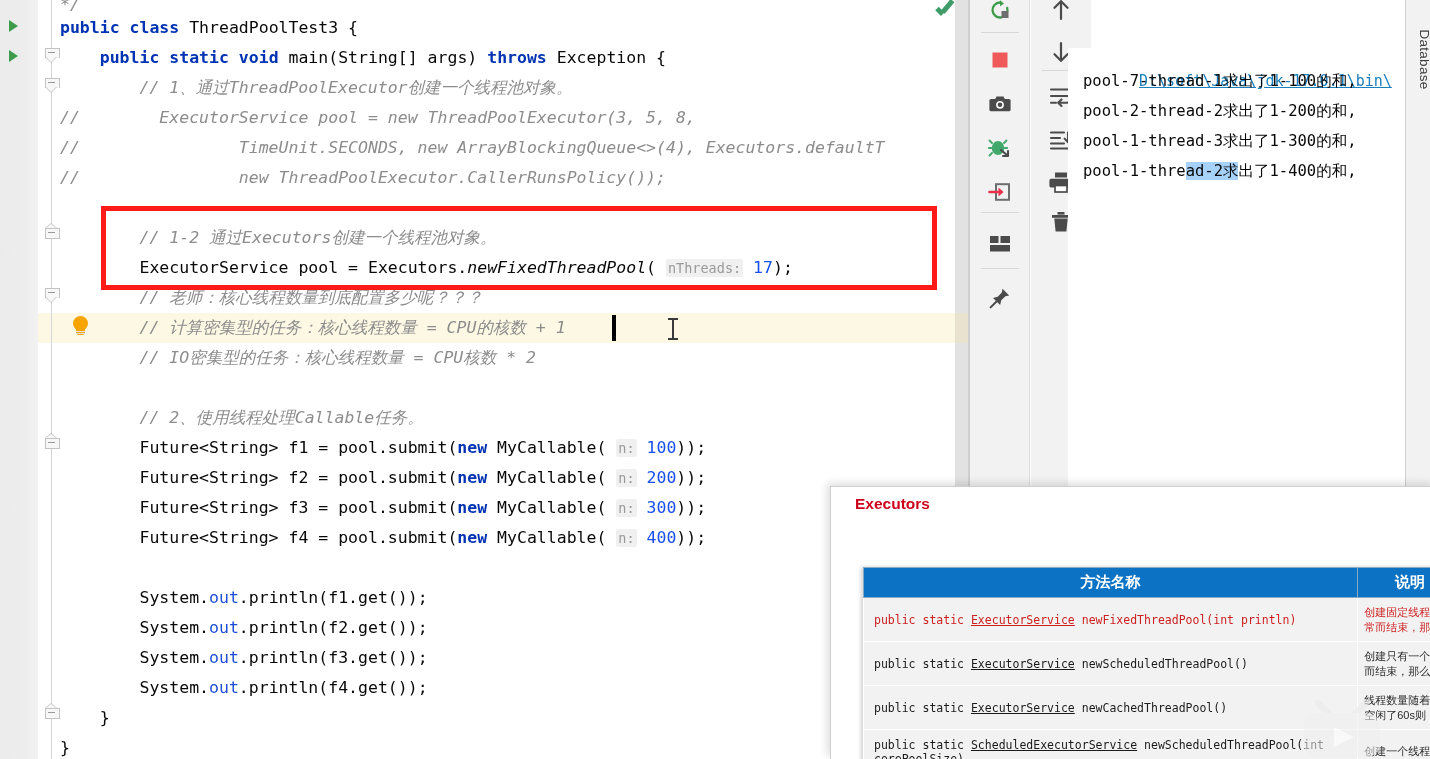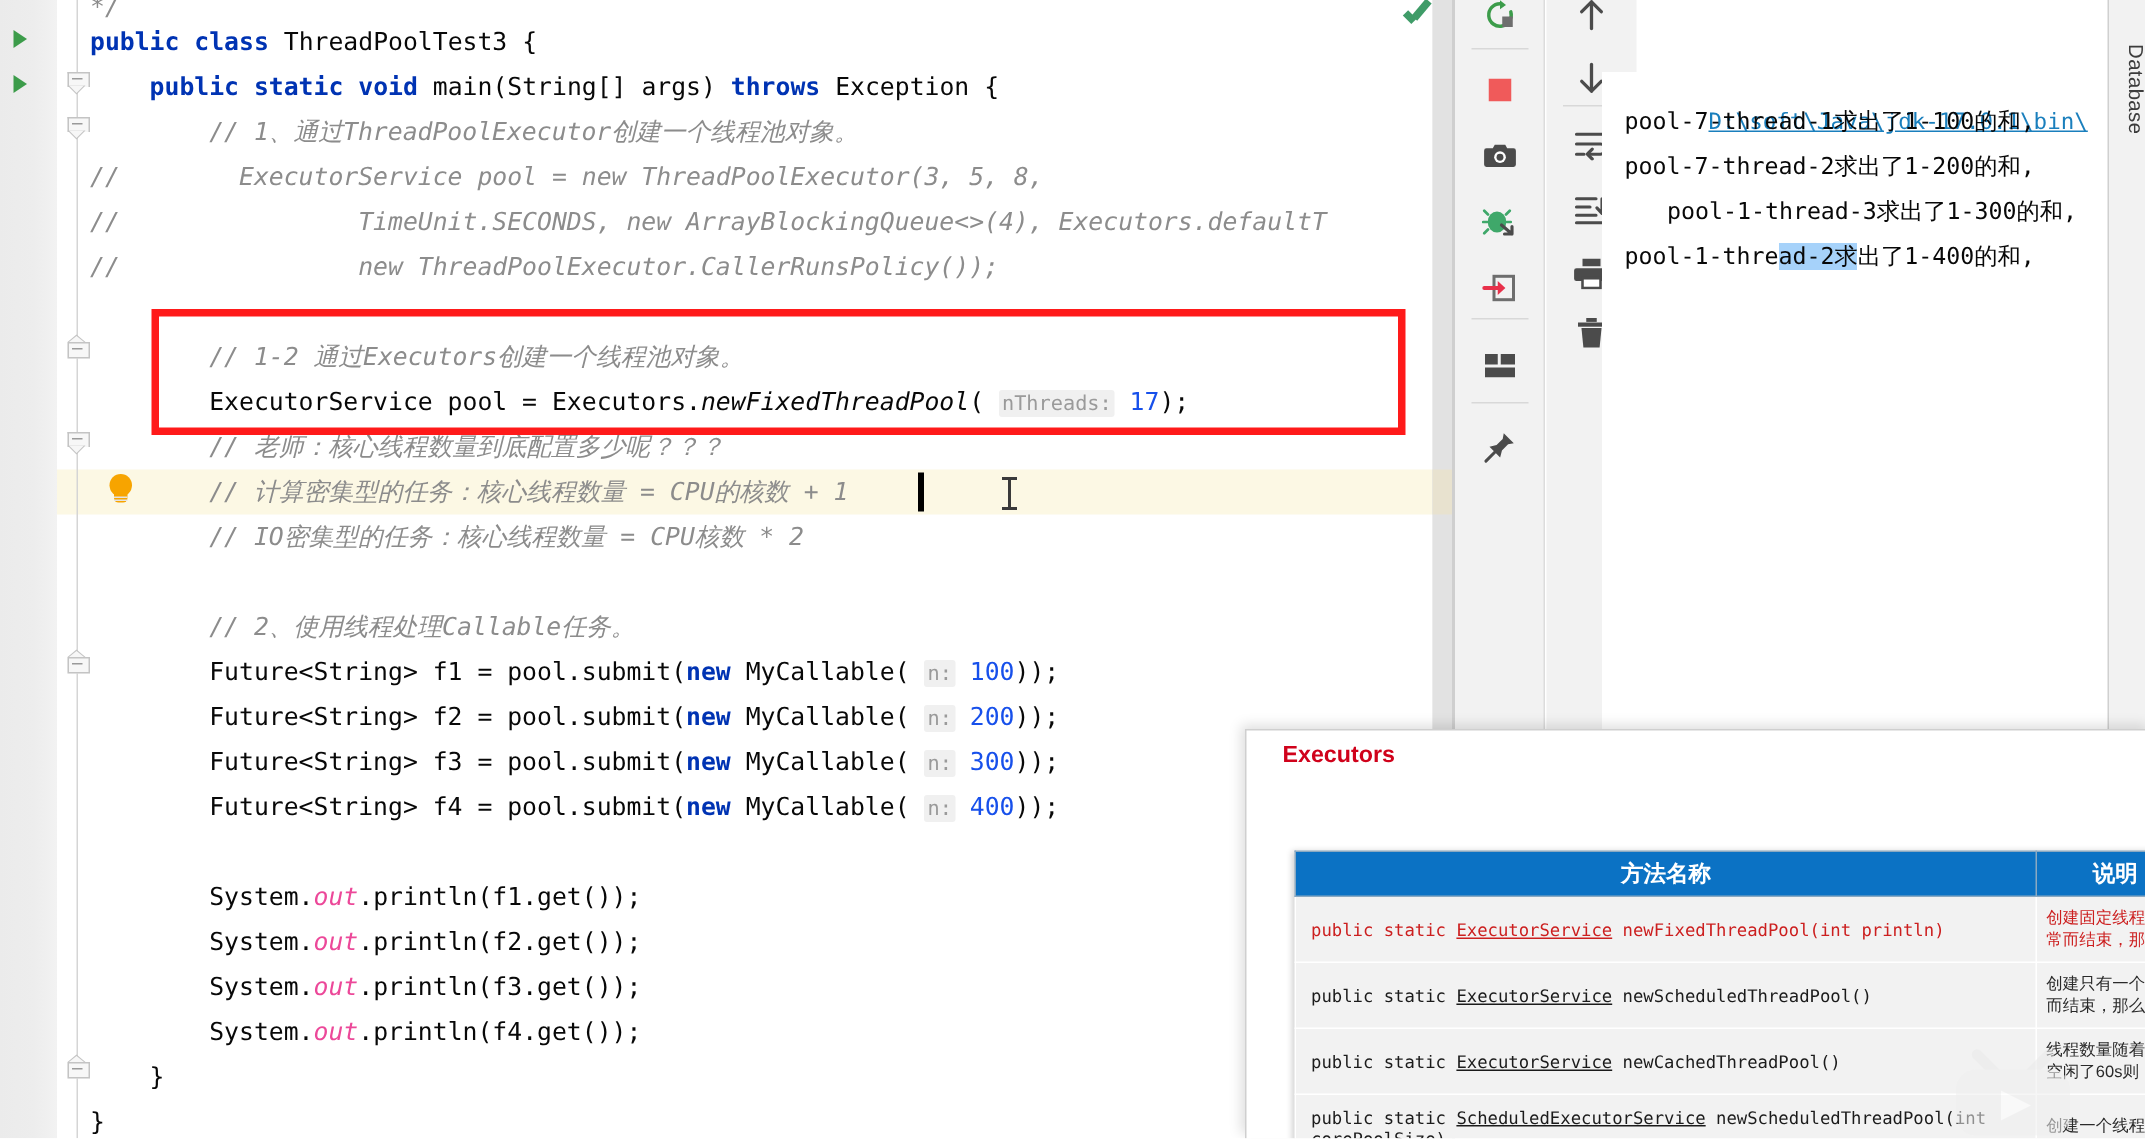--- a/index.html
+++ b/index.html
@@ -87,21 +87,21 @@
     color: #080808;
   }
   .ln { position: absolute; left: 0; width: 968px; height: 30px; }
   .ln span { white-space: pre; }
   .cmt  { color: #8c8c8c; font-style: italic; }
   .kw   { color: #0033b3; font-weight: 600; }
   .cls  { color: #080808; }
   .num  { color: #1750eb; }
   .hint { color: #9a9a9a; background:#f0f0f0; font-size:13.5px; font-style:normal;
           padding:1px 2px; border-radius:2px;}
-  .fld  { color: #ec4899; font-style: italic; }
+  .fld  { color: #1d4ed8; }
   .mth  { color: #080808; font-style: italic; }
 
   .curline {
     position:absolute; left:38px; top:313px; width:930px; height:30px;
     background:#fcf8e4;
   }
   .curline-gutter{
     position:absolute; left:0px; top:313px; width:38px; height:30px;
     background:#f3eeda;
   }
@@ -410,22 +410,22 @@
         </svg>
       </div>
     </div>
 
   <div class="console">
     <div class="cline" style="top:-12px;">
       <span class="path">D:\soft\Java\jdk-17.0.1\bin\</span>
     </div>
     <div id="console-lines">
         <div class="cline" style="top: 18px;"><span>pool-7-thread-1求出了1-100的和,</span></div>
-        <div class="cline" style="top: 48px;"><span>pool-7-thread-2求出了1-200的和,</span></div>
-        <div class="cline" style="top: 78px; text-align: center;"><span>pool-1-thread-3求出了1-300的和,</span></div>
+        <div class="cline" style="top: 48px;"><span>pool-2-thread-2求出了1-200的和,</span></div>
+        <div class="cline" style="top: 78px;"><span>pool-1-thread-3求出了1-300的和,</span></div>
         <div class="cline" style="top: 108px;"><span>pool-1-thre</span><span class="sel">ad-2求</span><span>出了1-400的和,</span></div>
       </div>
   </div>
   <div class="console-right-border"></div>
 
   <div class="sidetab">
     <span>Database</span>
   </div>
 
   <div class="slide">

